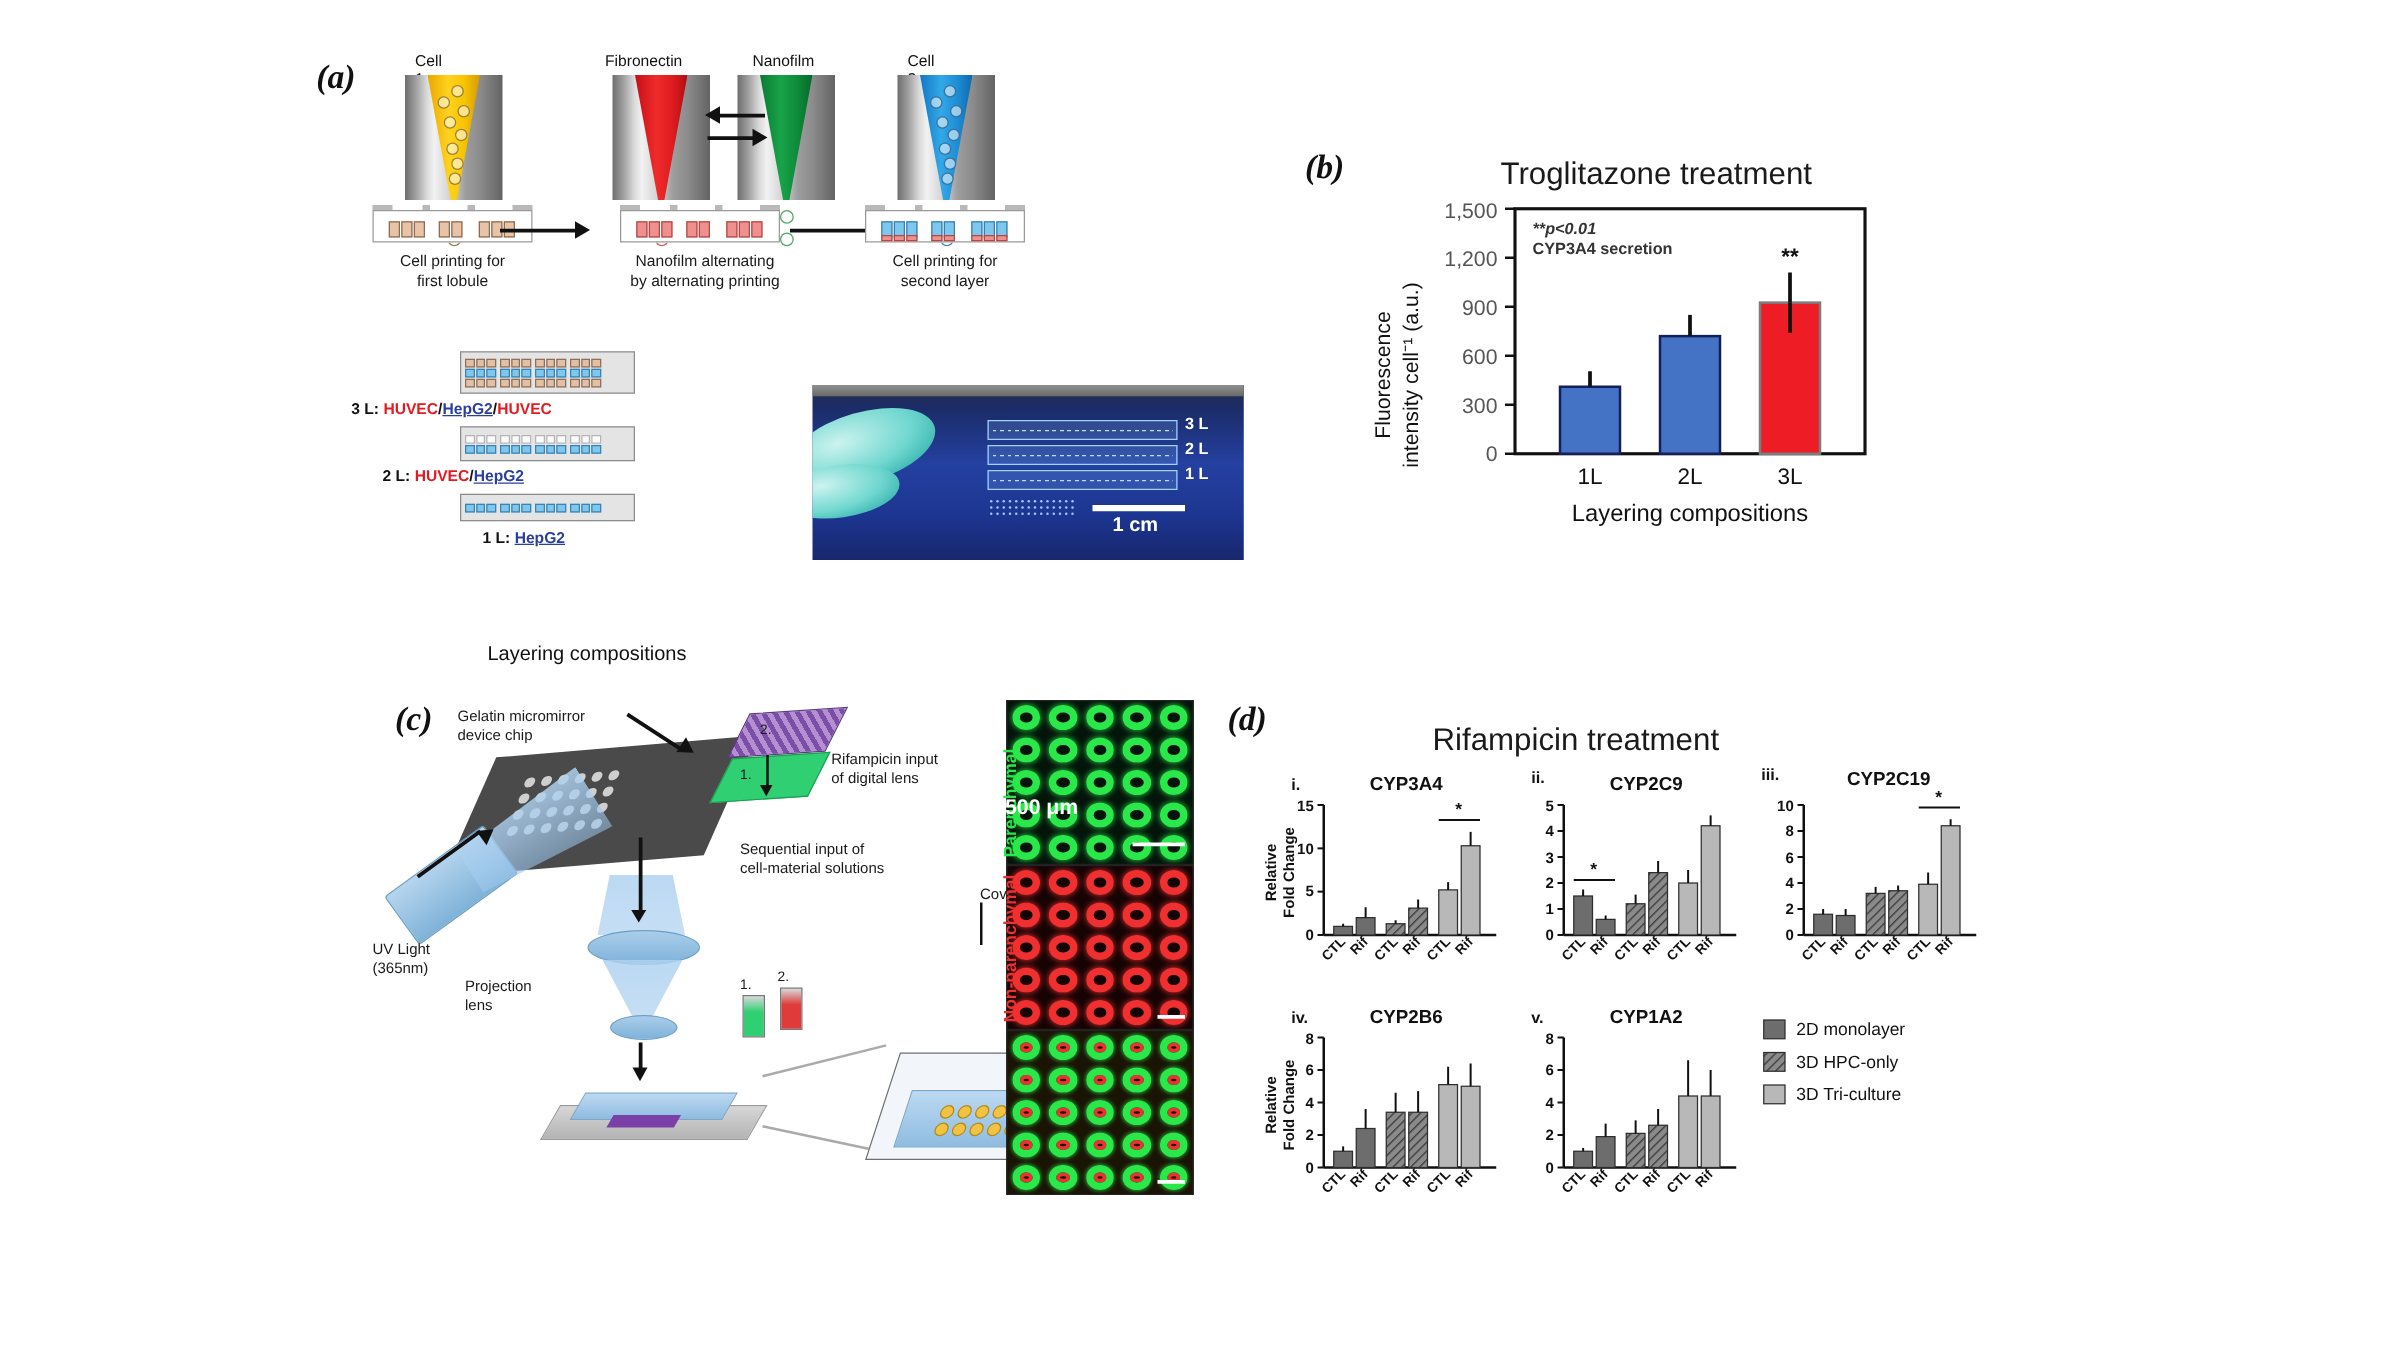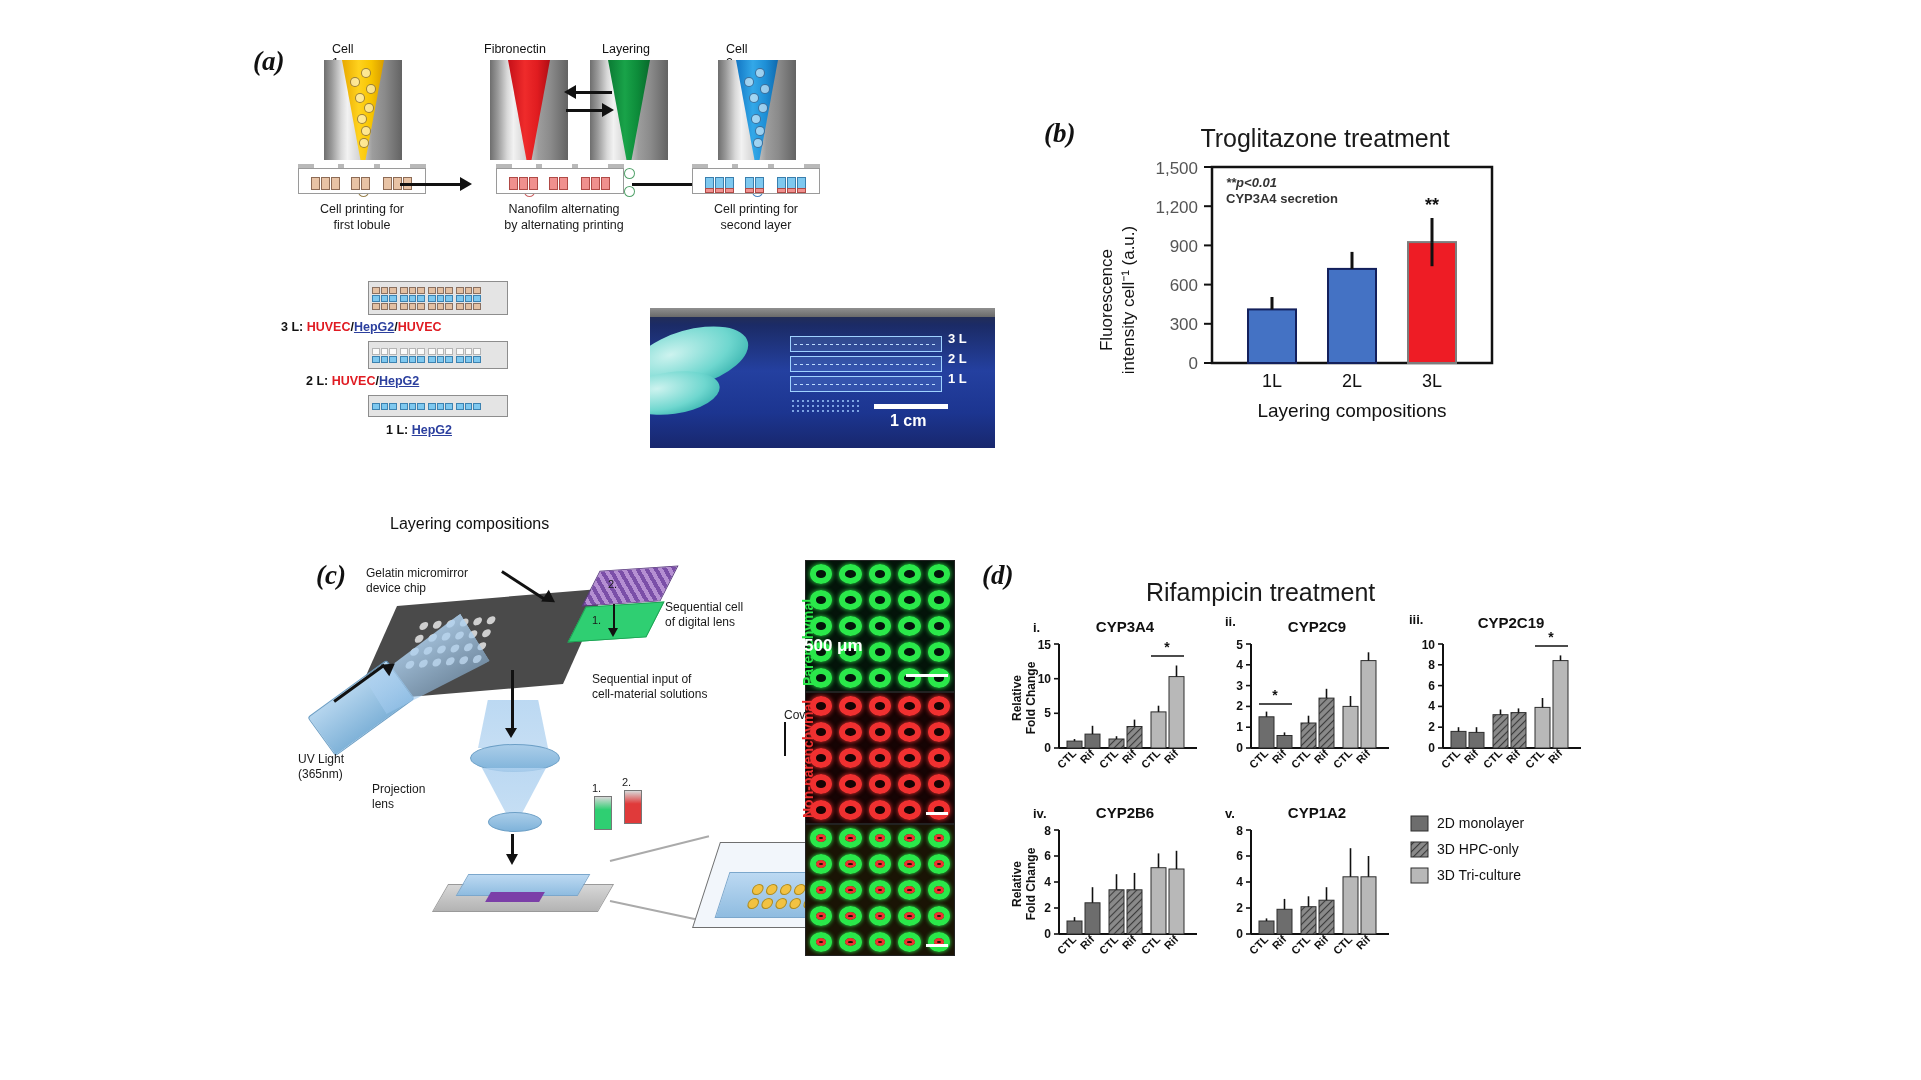--- a/index.html
+++ b/index.html
@@ -146,21 +146,21 @@
     <div class="abs" style="left:-6px;top:-18px;font-size:12.5px;color:#111;white-space:nowrap;">Fibronectin</div>
     <div class="pip" style="left:0;top:0;">
       <div class="pipwall"></div>
       <div class="pipfill fr"></div>
     </div>
     <div class="cell r" style="left:34px;top:108px;"></div>
     <div class="cell r" style="left:34px;top:126px;"></div>
   </div>
 
   <div class="abs" style="left:590px;top:60px;">
-    <div class="abs" style="left:12px;top:-18px;font-size:12.5px;color:#111;white-space:nowrap;">Layering</div>
+    <div class="abs" style="left:12px;top:-18px;font-size:12.5px;color:#111;white-space:nowrap;">Nanofilm</div>
     <div class="pip" style="left:0;top:0;">
       <div class="pipwall"></div>
       <div class="pipfill fg"></div>
     </div>
     <div class="cell g" style="left:34px;top:108px;"></div>
     <div class="cell g" style="left:34px;top:126px;"></div>
   </div>
 
   <div class="abs" style="left:566px;top:88px;width:46px;height:34px;">
     <div class="arrowline" style="left:8px;top:3px;width:38px;"></div>
@@ -583,21 +583,21 @@
   <div class="abs capb" style="left:366px;top:566px;width:150px;text-align:left;">
     <div>Gelatin micromirror</div>
     <div>device chip</div>
   </div>
 
   <div class="abs" style="left:592px;top:568px;width:74px;height:34px;background:repeating-linear-gradient(45deg,#7b4fa8 0 3px,#b58fd2 3px 6px);transform:skewX(-30deg) rotate(-4deg);border:1px solid #5b3a80;"></div>
   <div class="abs" style="left:578px;top:604px;width:74px;height:34px;background:#2fcf72;transform:skewX(-30deg) rotate(-4deg);border:1px solid #1d9e52;"></div>
   <div class="abs tiny" style="left:592px;top:614px;">1.</div>
   <div class="abs tiny" style="left:608px;top:578px;">2.</div>
   <div class="abs capb" style="left:665px;top:600px;width:140px;text-align:left;">
-    <div>Sequential cell</div>
+    <div>Rifampicin input</div>
     <div>of digital lens</div>
   </div>
   <div class="abs" style="left:498px;top:556px;width:76px;height:40px;">
     <div class="arrowline" style="left:4px;top:14px;width:50px;transform:rotate(33deg);transform-origin:left center;"></div>
     <div class="arrowhead" style="left:46px;top:36px;transform:rotate(33deg);"></div>
   </div>
   <div class="abs" style="left:612px;top:604px;width:4px;height:34px;">
     <div style="position:absolute;left:1px;top:0;width:2px;height:26px;background:#111;"></div>
     <div style="position:absolute;left:-4px;top:24px;width:0;height:0;border-left:5px solid transparent;border-right:5px solid transparent;border-top:9px solid #111;"></div>
   </div>

